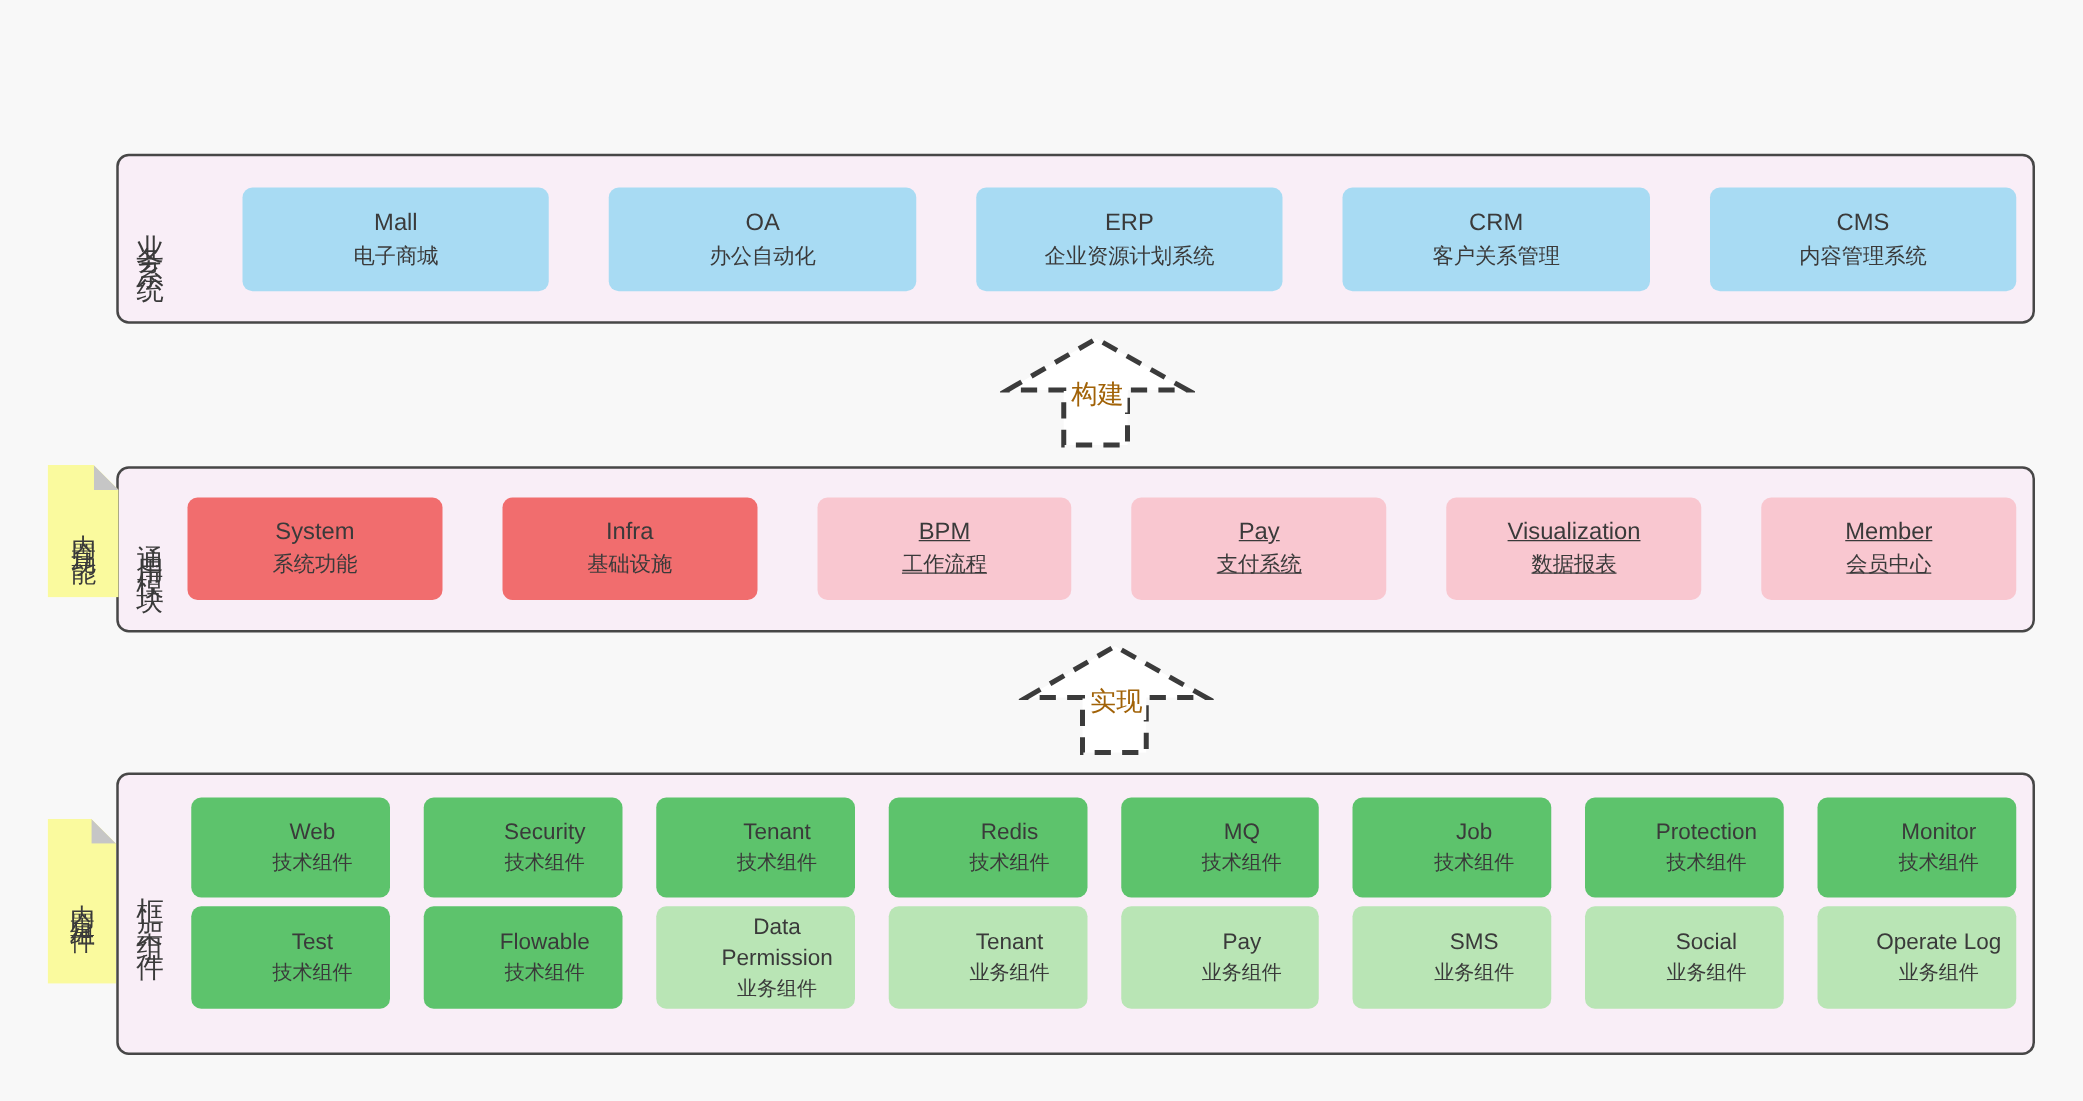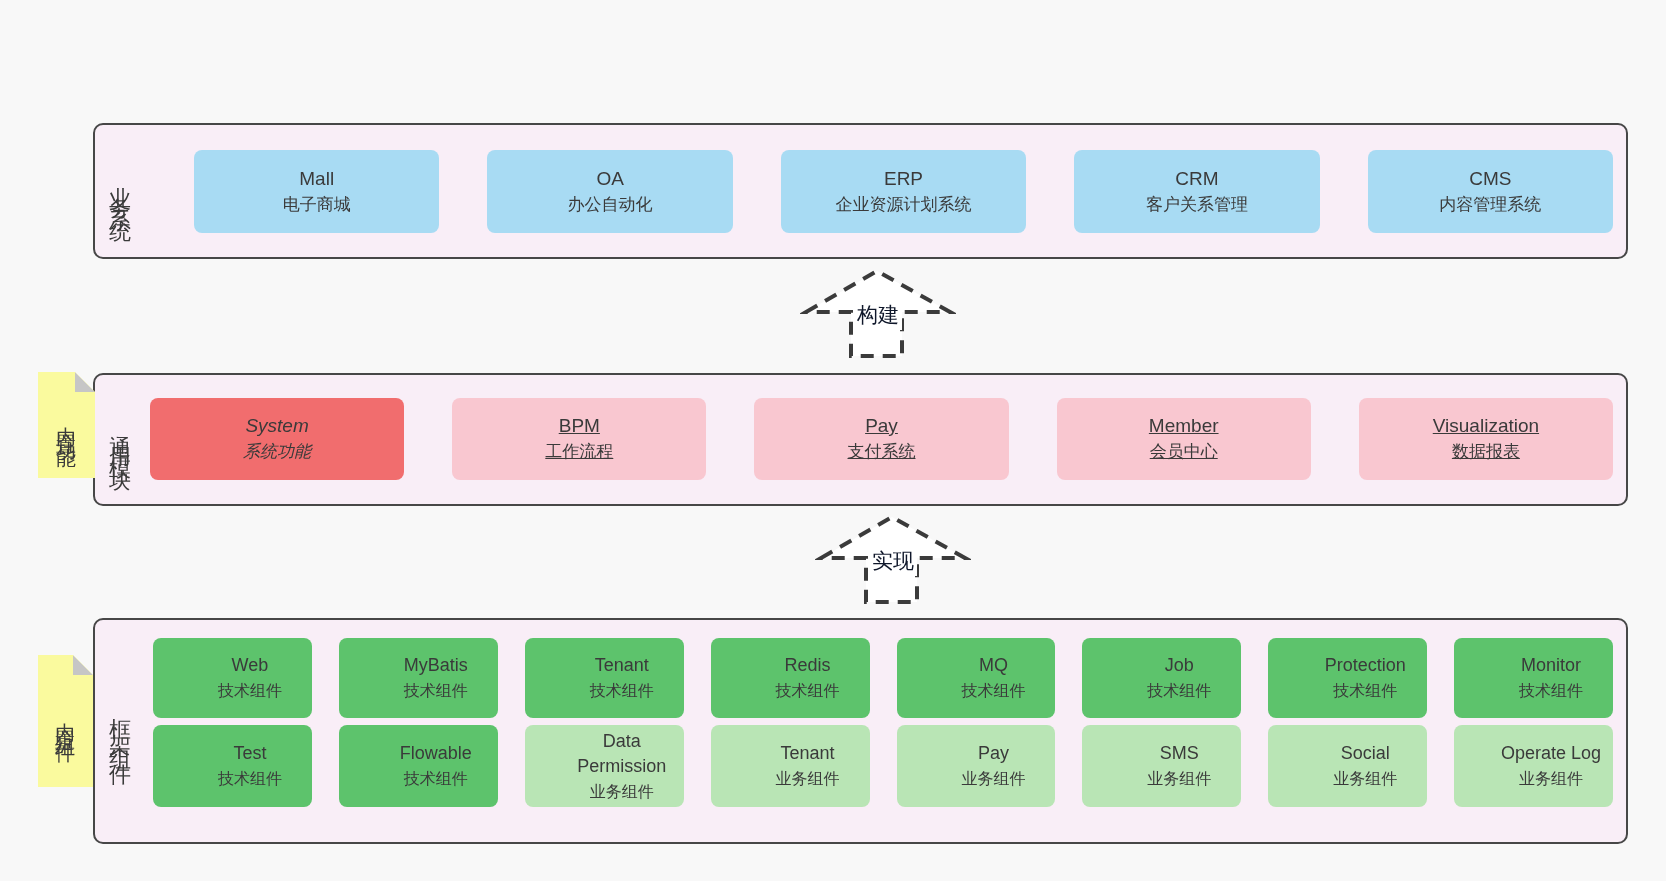--- a/index.html
+++ b/index.html
@@ -50,21 +50,21 @@
     text-align:center;
     line-height:26px;
   }
   .box .name { font-size:19px; }
   .box .desc { font-size:17px; }
   .box-row.grid .box { line-height:25px;padding-left:35px; }
   .box-row.grid .box .name { font-size:18px; max-width:116px; }
   .box-row.grid .box .desc { font-size:16px; }
 
   .box.blue        { background:#a8dbf3; }
-  .box.red         { background:#f16d6e;font-style:italic; }
+  .box.red         { background:#f16d6e; }
   .box.pink        { background:#f9c7d0;text-decoration:underline; }
   .box.green       { background:#5dc36c; }
   .box.green-light { background:#b9e5b5; }
 
   .sticky {
     position:absolute; z-index:5;
     background:#fafa9e;
     clip-path:polygon(0 0, calc(100% - 20px) 0, 100% 20px, 100% 100%, 0 100%);
     display:flex; align-items:center; justify-content:center;
   }
@@ -77,21 +77,21 @@
     clip-path:polygon(0 0, 100% 100%, 0 100%);
   }
 
   .arrow-wrap { position:absolute; width:156px; height:96px; }
   .arrow-wrap.a1 { left:800px; top:264px; }
   .arrow-wrap.a2 { left:815px; top:510px; }
   .arrow-wrap svg { display:block; width:156px; height:96px; }
   .arrow-label {
     position:absolute; left:50%; top:36px; transform:translateX(-50%);
     background:#ffffff; font-size:21px; padding:1px 3px;
-    white-space:nowrap; color:#0f172a;
+    white-space:nowrap; color:#a16207;
   }
 </style>
 </head>
 <body>
 
 <div class="container top">
   <div class="side-label">
     <span class="v-text">业务系统</span>
   </div>
   <div class="box-row">
@@ -131,35 +131,39 @@
 </div>
 <div class="container middle">
   <div class="side-label">
     <span class="v-text">通用模块</span>
   </div>
   <div class="box-row">
     <div class="box red">
       <span class="name">System</span>
       <span class="desc">系统功能</span>
     </div>
+    <div class="box red">
+      <span class="name">Infra</span>
+      <span class="desc">基础设施</span>
+    </div>
     <div class="box pink">
       <span class="name">BPM</span>
       <span class="desc">工作流程</span>
     </div>
     <div class="box pink">
       <span class="name">Pay</span>
       <span class="desc">支付系统</span>
     </div>
     <div class="box pink">
+      <span class="name">Visualization</span>
+      <span class="desc">数据报表</span>
+    </div>
+    <div class="box pink">
       <span class="name">Member</span>
       <span class="desc">会员中心</span>
-    </div>
-    <div class="box pink">
-      <span class="name">Visualization</span>
-      <span class="desc">数据报表</span>
     </div>
   </div>
 </div>
 
 <div class="arrow-wrap a2">
   <svg viewBox="0 0 156 96">
     <polygon points="6,48 77,7 150,48 102,48 102,92 51,92 51,48" fill="#ffffff" stroke="#3b3b3b" stroke-width="4" stroke-dasharray="13 9"></polygon>
   </svg>
   <span class="arrow-label">实现</span>
 </div>
@@ -171,21 +175,21 @@
 <div class="container bottom">
   <div class="side-label">
     <span class="v-text">框架组件</span>
   </div>
   <div class="box-row grid r1">
     <div class="box green">
       <span class="name">Web</span>
       <span class="desc">技术组件</span>
     </div>
     <div class="box green">
-      <span class="name">MyBatis</span>
+      <span class="name">Security</span>
       <span class="desc">技术组件</span>
     </div>
     <div class="box green">
       <span class="name">Tenant</span>
       <span class="desc">技术组件</span>
     </div>
     <div class="box green">
       <span class="name">Redis</span>
       <span class="desc">技术组件</span>
     </div>

